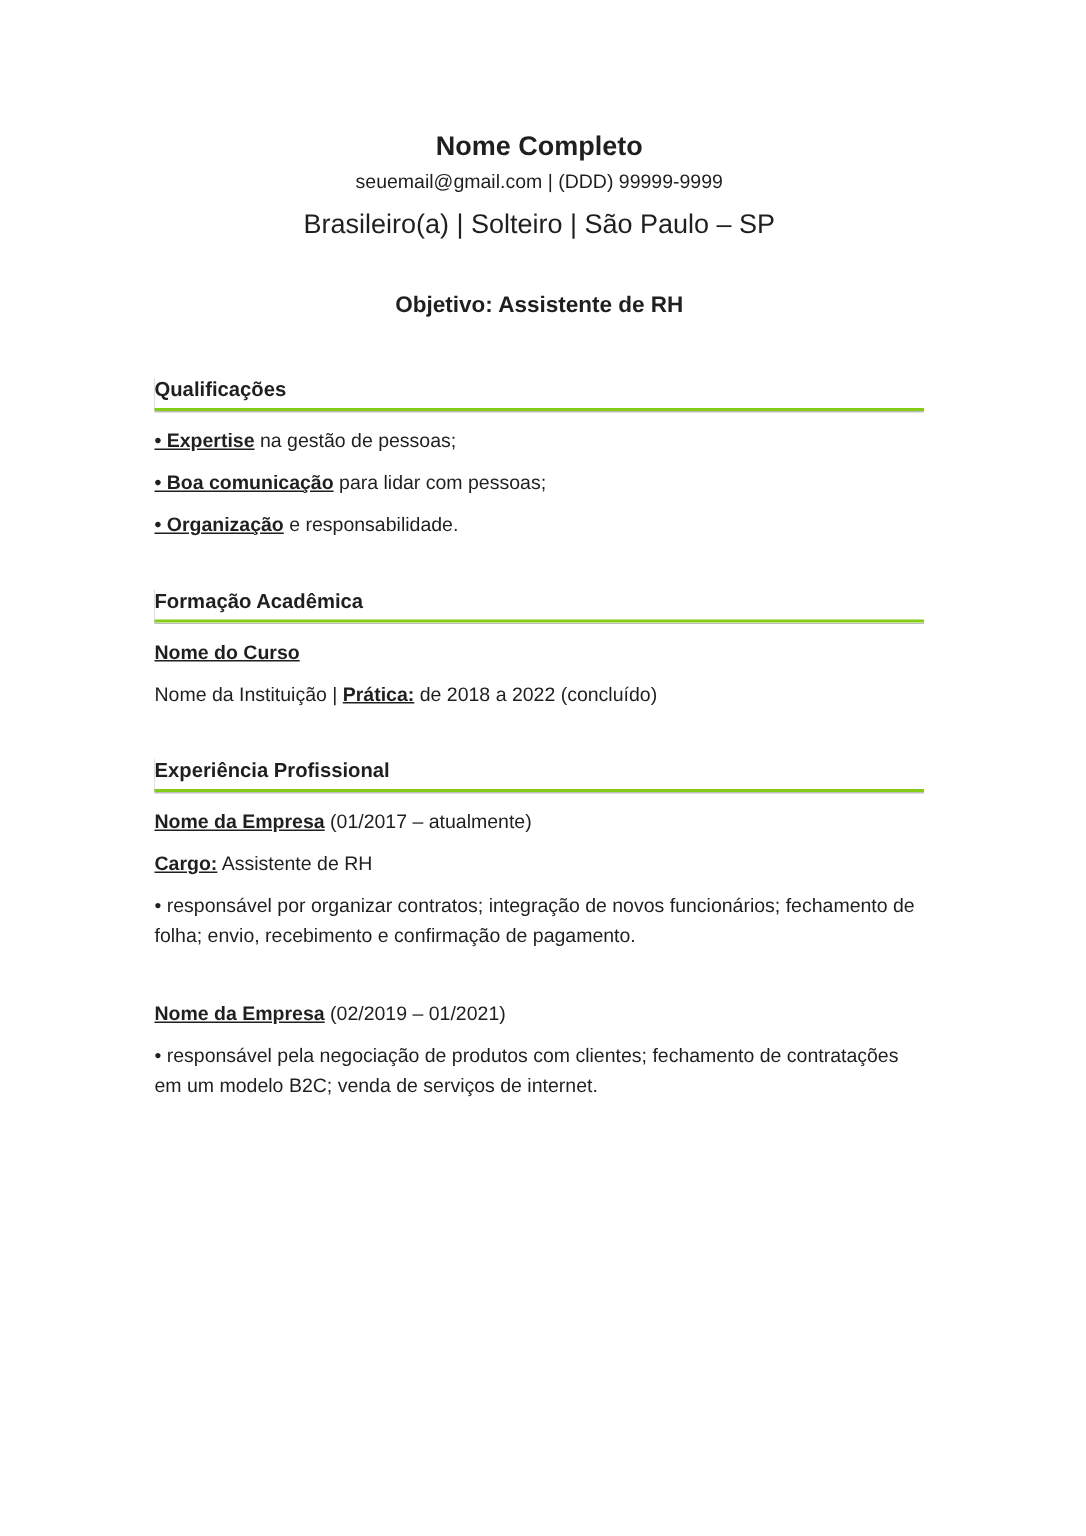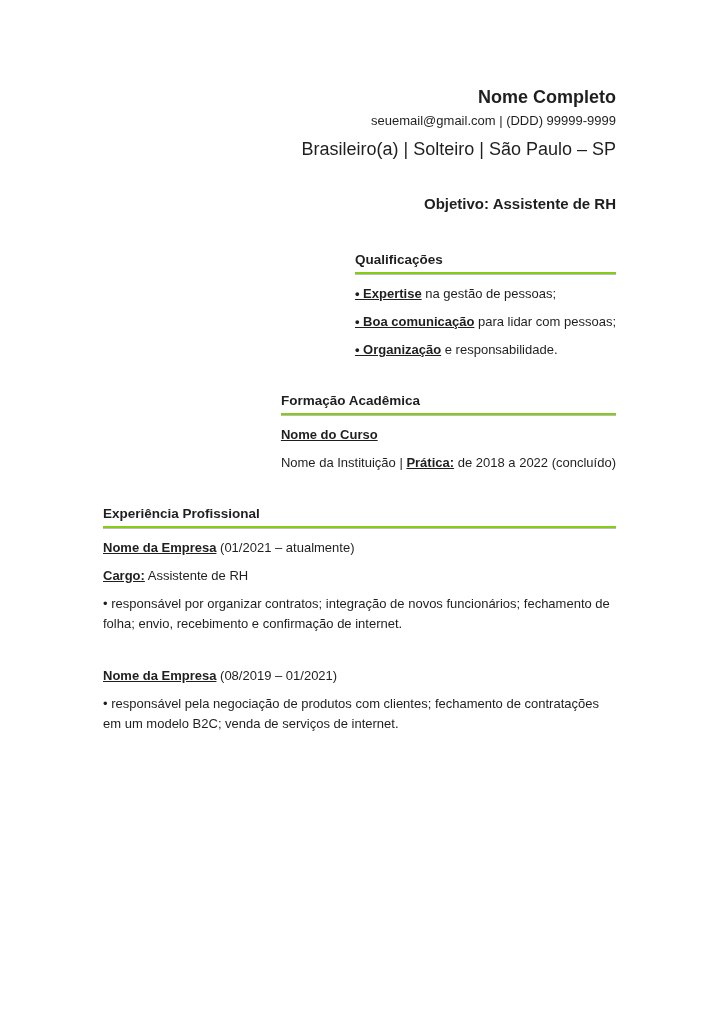--- a/index.html
+++ b/index.html
@@ -11,21 +11,20 @@
     width: 724px;
     height: 1024px;
     box-sizing: border-box;
     background: #ffffff;
     color: #1f1f1f;
     font-family: "Liberation Sans", "DejaVu Sans", sans-serif;
     padding: 86px 108px 40px 103px;
     display: flex;
     flex-direction: column;
     overflow: hidden;
-    align-items: flex-end;
   }
   .name {
     font-size: 18px;
     line-height: 22px;
     font-weight: bold;
     text-align: center;
     margin: 0;
   }
   .contact-line {
     font-size: 13px;
@@ -101,30 +100,30 @@
     <div class="line">
       <span>Nome da Instituição | </span><span class="b">Prática:</span><span> de 2018 a 2022 (concluído)</span>
     </div>
   </div>
 
   <div class="section mt-sec">
     <h3 class="section-title">Experiência Profissional</h3>
 
     <div>
       <div class="line first-line">
-        <span class="b">Nome da Empresa</span><span> (01/2021 – atualmente)</span>
+        <span class="b">Nome da Empresa</span><span> (01/2017 – atualmente)</span>
       </div>
       <div class="line">
         <span class="b">Cargo:</span><span> Assistente de RH</span>
       </div>
-      <div class="para">• responsável por organizar contratos; integração de novos funcionários; fechamento de folha; envio, recebimento e confirmação de internet.</div>
+      <div class="para">• responsável por organizar contratos; integração de novos funcionários; fechamento de folha; envio, recebimento e confirmação de pagamento.</div>
     </div>
 
     <div class="job2">
       <div class="line" style="margin-top:0">
-        <span class="b">Nome da Empresa</span><span> (08/2019 – 01/2021)</span>
+        <span class="b">Nome da Empresa</span><span> (02/2019 – 01/2021)</span>
       </div>
       <div class="para">• responsável pela negociação de produtos com clientes; fechamento de contratações em um modelo B2C; venda de serviços de internet.</div>
     </div>
   </div>
 
 
 </div>
 
 </body></html>

